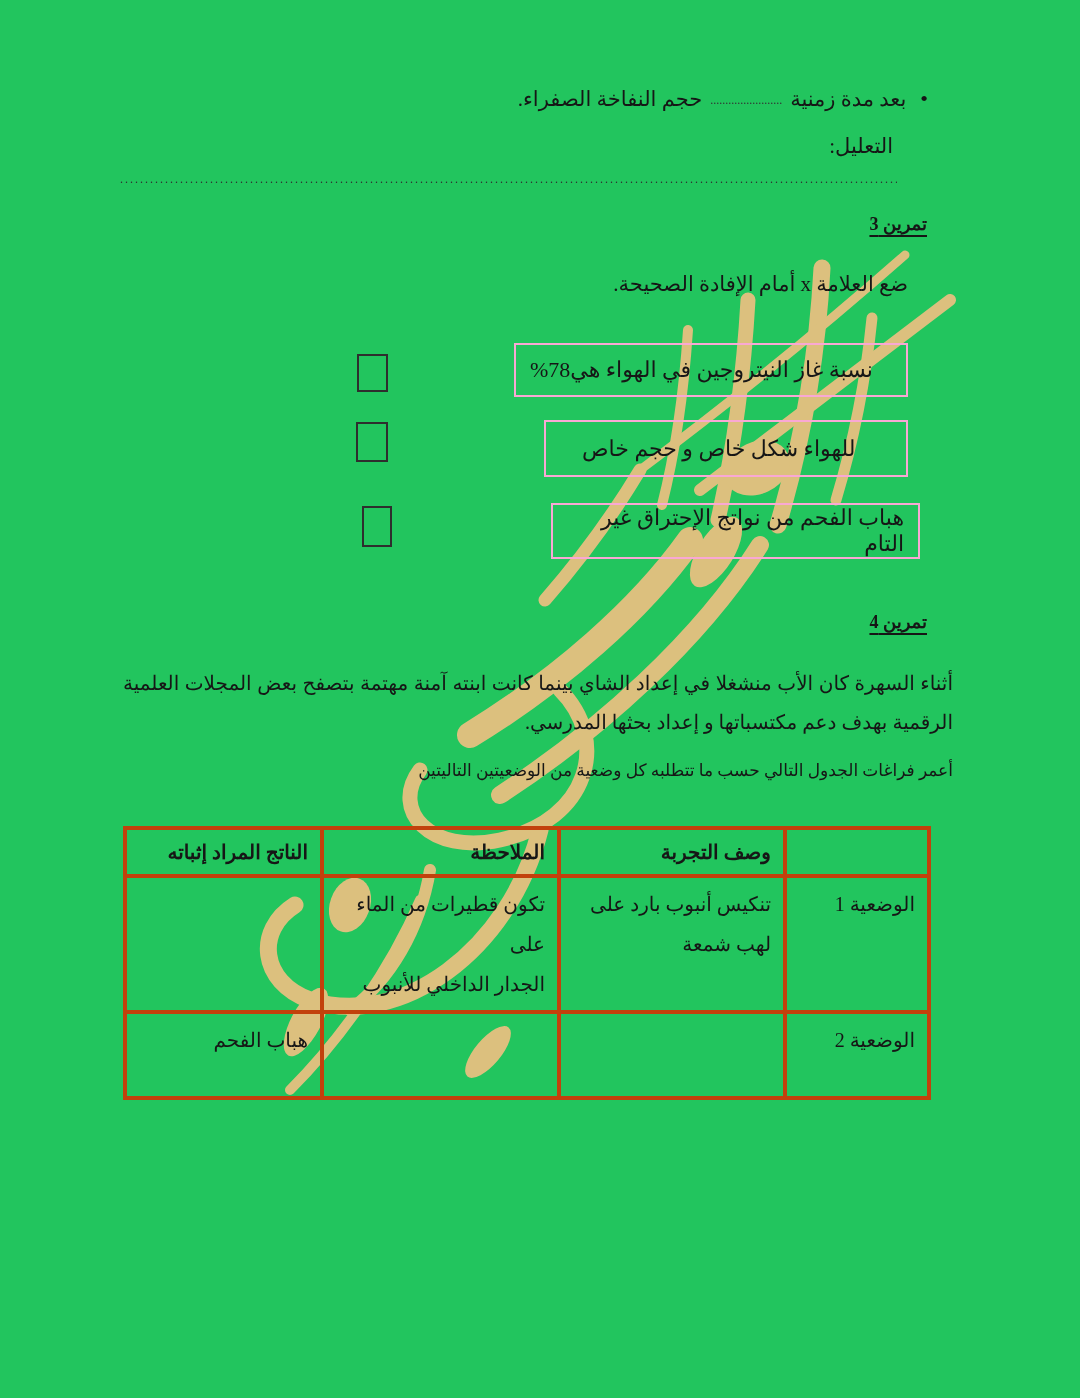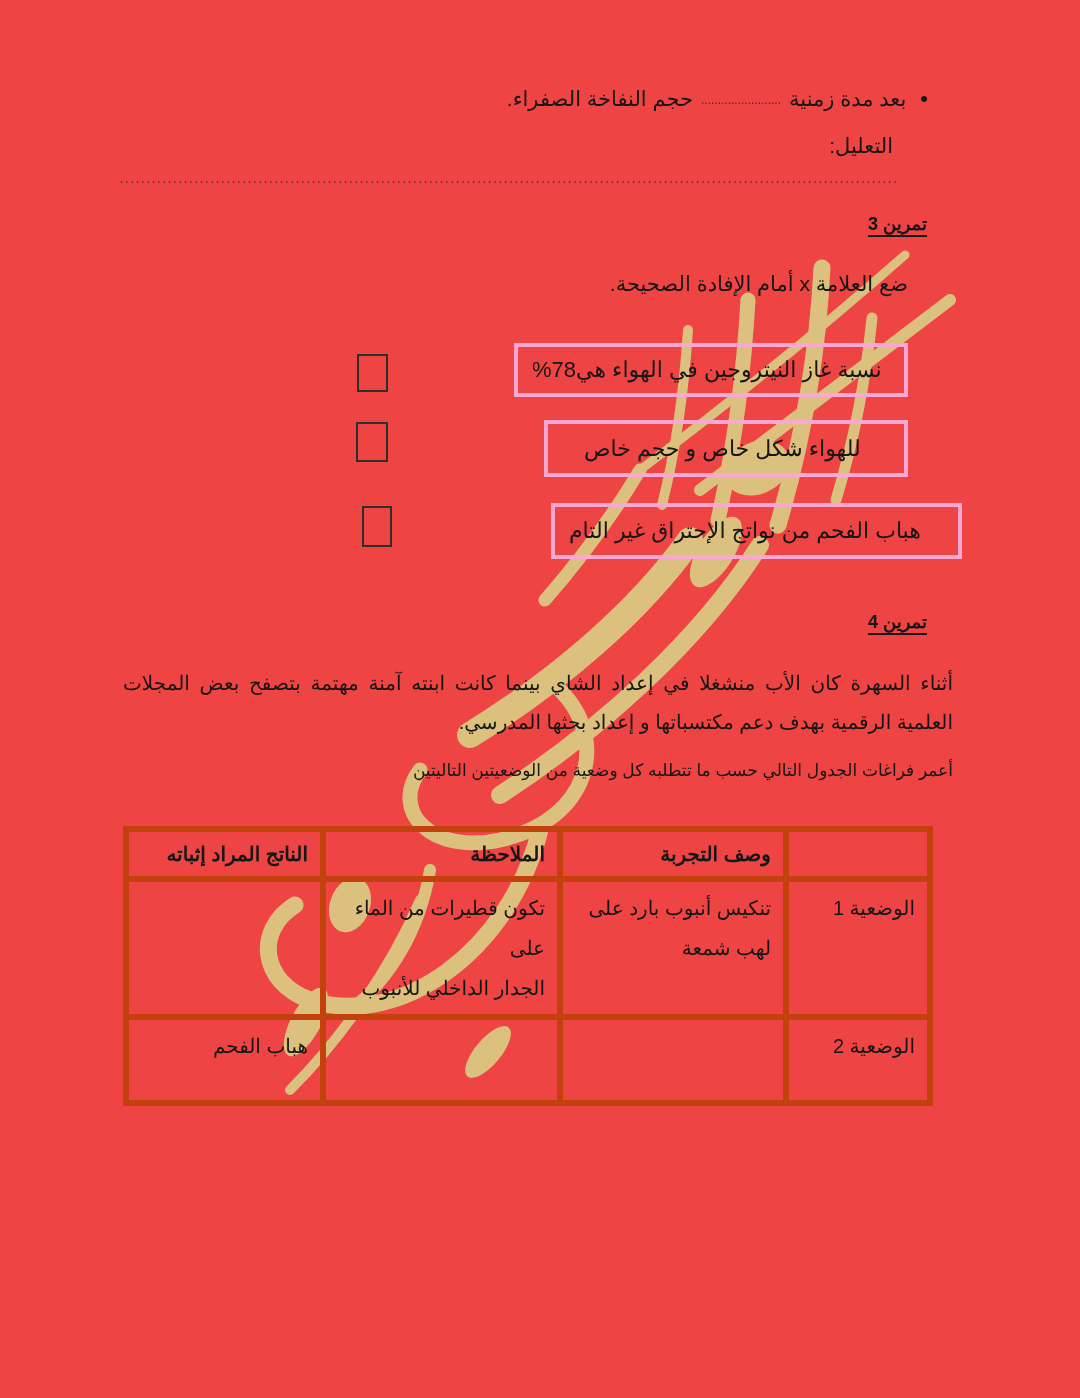--- a/index.html
+++ b/index.html
@@ -1,20 +1,20 @@
 <!DOCTYPE html>
 <html lang="ar"><head>
 <meta charset="utf-8">
 <style>
   html,body{margin:0;padding:0;background:#ffffff;}
   .page{
     position:relative;
     width:1080px;height:1398px;
-    background:#ef4444;
-    font-family:Liberation Sans, sans-serif;
+    background:#22c55e;
+    font-family:Liberation Serif, serif;
     color:#161616;
     overflow:hidden;
   }
   .layer{position:absolute;inset:0;}
   .wm-layer{z-index:0;}
   .content{z-index:1;}
   .abs{position:absolute;}
   .rtl{direction:rtl;unicode-bidi:embed;}
   .nowrap{white-space:nowrap;}
 
@@ -33,50 +33,50 @@
   .ex-title{
     font-size:18px;font-weight:bold;
     text-decoration:underline;text-decoration-thickness:2px;text-underline-offset:5px;
   }
   .ex3-title{top:213px;right:153px;}
   .ex4-title{top:611px;right:153px;}
   .ex3-instruction{top:272px;right:172px;font-size:21px;}
 
   
   .stmt-box{
-    border:4px solid #f9a8d4;
+    border:2px solid #f9a8d4;
     display:flex;align-items:center;justify-content:flex-end;
     padding:0 14px;box-sizing:border-box;
     font-size:22px;direction:rtl;
     background:transparent;
   }
   .stmt-1{left:514px;top:343px;width:394px;height:54px;}
   .stmt-2{left:544px;top:420px;width:364px;height:57px;padding-left:36px;}
-  .stmt-3{left:551px;top:503px;width:411px;height:56px;}
+  .stmt-3{left:551px;top:503px;width:369px;height:56px;}
   .checkbox{border:2px solid #2e2e2e;background:transparent;box-sizing:border-box;}
   .cb-1{left:357px;top:354px;width:31px;height:38px;}
   .cb-2{left:356px;top:422px;width:32px;height:40px;}
   .cb-3{left:362px;top:506px;width:30px;height:41px;}
 
   
   .ex4-paragraph{
     top:664px;right:127px;width:830px;
     font-size:20px;line-height:39px;
     direction:rtl;text-align:justify;
   }
   .table-intro{top:760px;right:127px;font-size:17px;}
 
   
   .ex4-table{
     position:absolute;left:123px;top:826px;width:804px;
     border-collapse:collapse;table-layout:fixed;direction:rtl;
     font-size:20px;
   }
   .ex4-table td,.ex4-table th{
-    border:6px solid #c2410c;
+    border:4px solid #c2410c;
     vertical-align:top;text-align:right;
     padding:6px 12px;box-sizing:border-box;
     white-space:pre-line;line-height:40px;
     font-weight:normal;
   }
   .ex4-table thead th{font-weight:bold;height:46px;line-height:32px;}
   .ex4-table tbody tr{height:86px;}
 
   .wm-svg path{fill:none;stroke:#dcc07e;stroke-linecap:round;}
   .wm-svg .leaf{fill:#dcc07e;}

